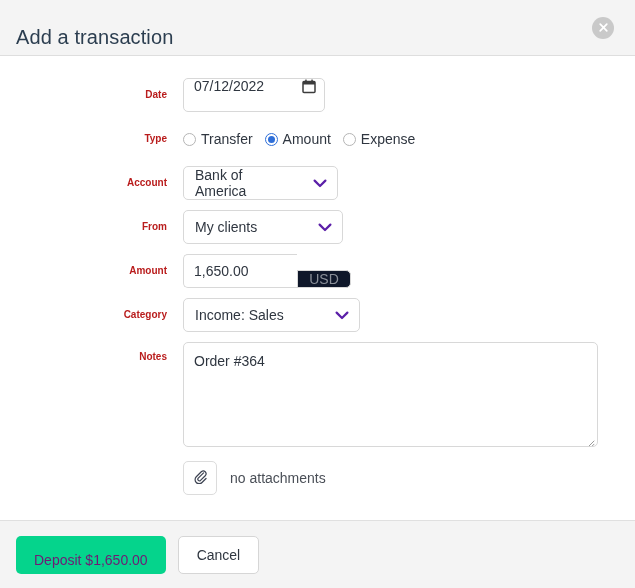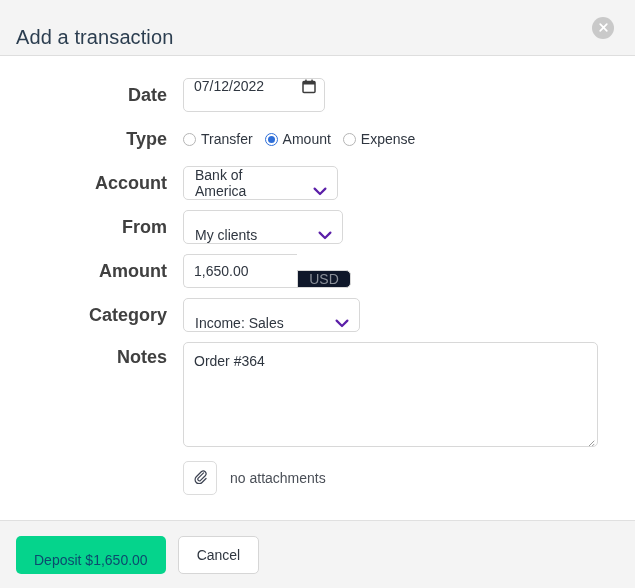--- a/index.html
+++ b/index.html
@@ -73,22 +73,22 @@
   .form-row {
     display: flex;
     align-items: flex-start;
     margin-bottom: 10px;
   }
   .form-label {
     width: 167px;
     flex: 0 0 167px;
     text-align: right;
     font-weight: bold;
-    font-size: 18px;
-    color: #404040;
+    font-size: 10px;
+    color: #b91c1c;
     padding-right: 16px;
     box-sizing: border-box;
     line-height: 34px;
   }
   .form-field {
     flex: 1 1 auto;
     display: flex;
     align-items: center;
     min-width: 0;
   }
@@ -151,21 +151,21 @@
     content: "";
     width: 7px;
     height: 7px;
     border-radius: 50%;
     background: #2f6fd8;
   }
 
   
   .select-box {
     display: inline-flex;
-    align-items: flex-end;
+    align-items: center;
     justify-content: space-between;
     height: 34px;
     box-sizing: border-box;
     border: 1px solid #d8d8d8;
     border-radius: 5px;
     background: #ffffff;
     padding: 0 10px 0 11px;
     cursor: pointer;
     gap: 18px;
     font-size: 14px;
@@ -259,21 +259,21 @@
     box-sizing: border-box;
     background: #f4f4f4;
     border-top: 1px solid #e0e0e0;
     display: flex;
     align-items: center;
     padding: 0 16px;
     gap: 12px;
   }
   .btn-primary {
     background: #05d48c;
-    color: #0c4a6e;
+    color: #701a75;
     border: none;
     border-radius: 5px;
     height: 38px;
     padding: 16px 18px;
     font-size: 14px;
     font-family: "Liberation Sans", sans-serif;
     cursor: pointer;
   }
   .btn-secondary {
     background: #ffffff;

